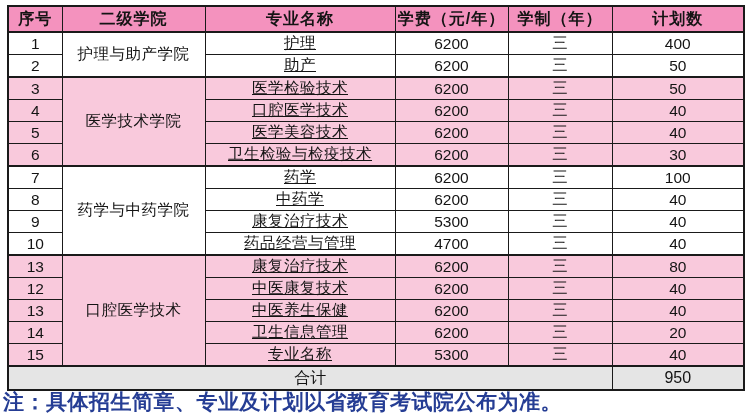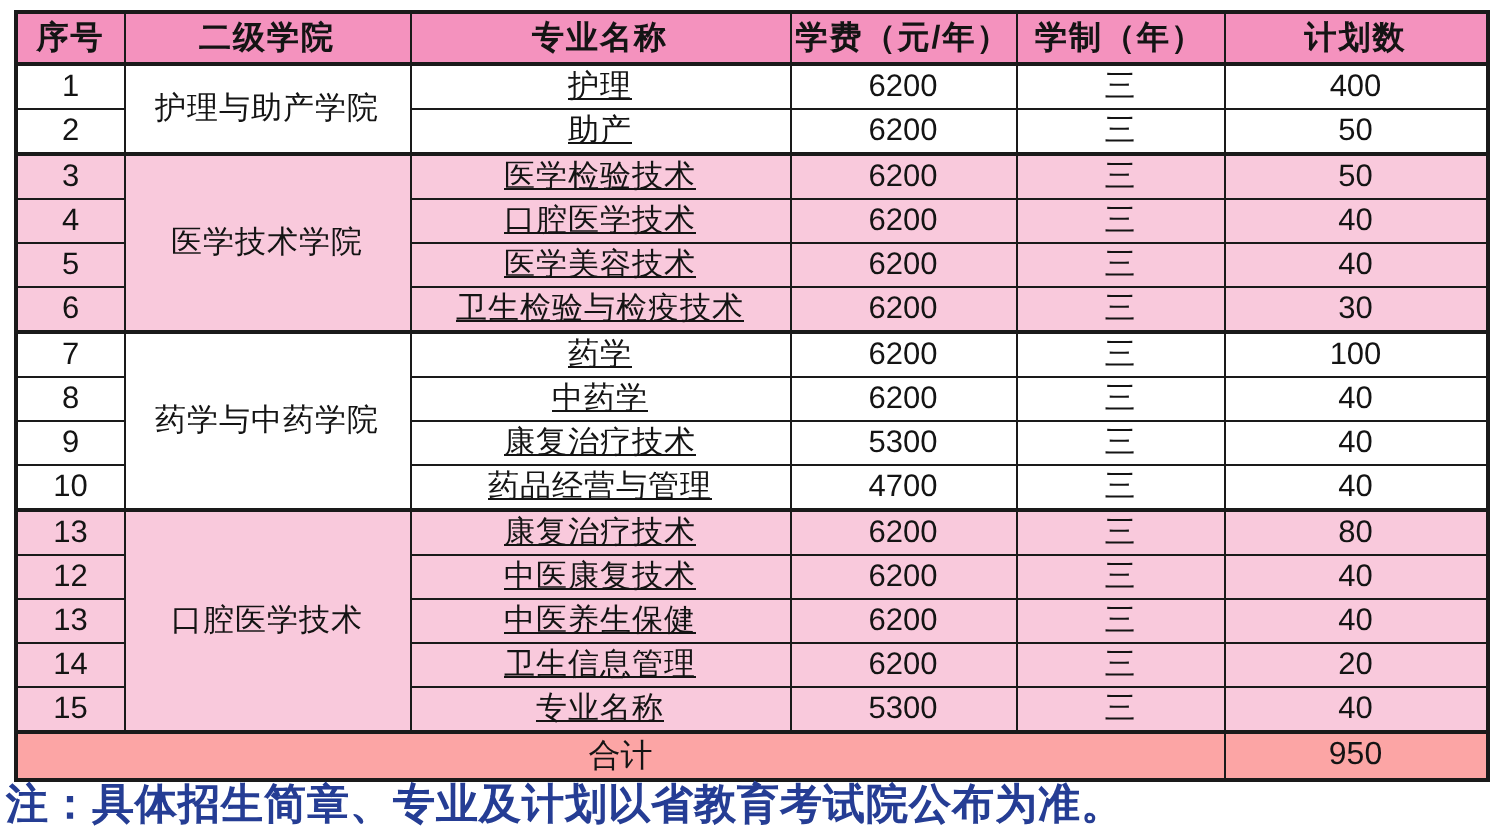--- a/index.html
+++ b/index.html
@@ -37,21 +37,21 @@
   table.plan td {
     font-size: 15.5px;
     height: 21px;
     background: #ffffff;
   }
   tr.pink td { background: var(--row-pink, #f9c9dc); }
   tr.group-start td { border-top: 2px solid var(--border, #1a1a1a); }
   td.college { font-size: 16px; letter-spacing: 0.5px; }
   td.major   { letter-spacing: 0.5px; text-decoration: underline; }
   tr.total-row td {
-    background: #fca5a5;
+    background: #e5e5e5;
     font-size: 16px;
     height: 24px;
     border-top: 2px solid var(--border, #1a1a1a);
   }
   .note {
     position: absolute;
     left: 3px; top: 388px;
     font-size: 21px;
     font-weight: bold;
     color: var(--note-blue, #253d94);

